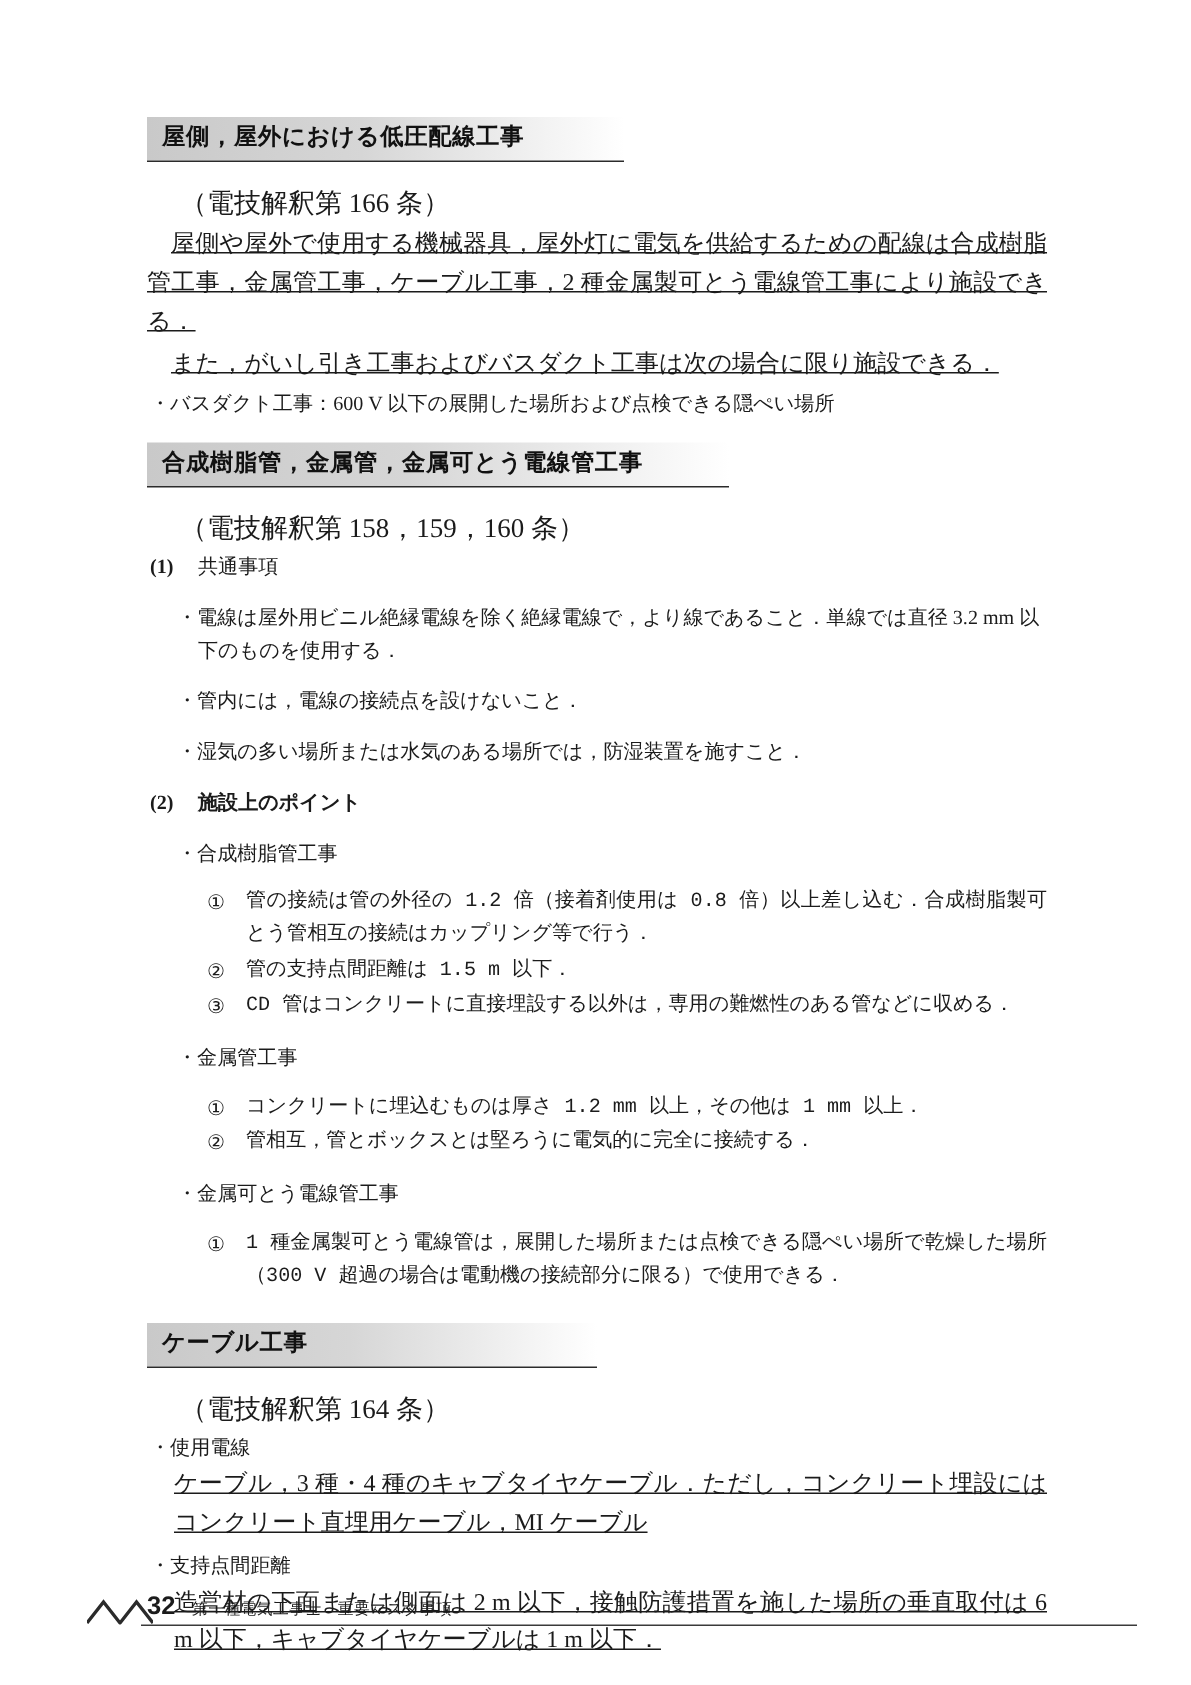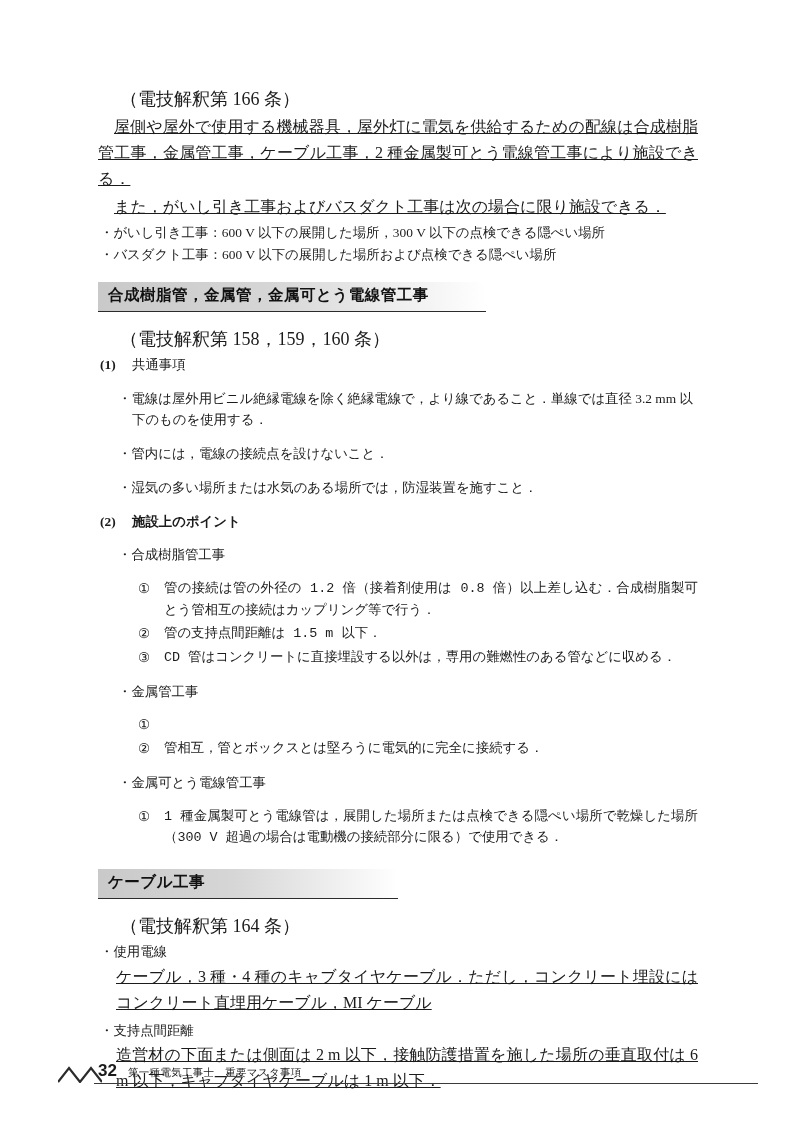--- a/index.html
+++ b/index.html
@@ -140,27 +140,27 @@
   .zigzag { position: absolute; left: 22px; top: 4px; }
 </style>
 </head>
 <body>
 
 <div class="page">
 
   <div class="content">
 
     <div class="sec-block">
+      <div class="sec-head w1">屋側，屋外における低圧配線工事</div>
 
       <div class="ref">（電技解釈第 166 条）</div>
 
       <p class="para">屋側や屋外で使用する機械器具，屋外灯に電気を供給するための配線は合成樹脂管工事，金属管工事，ケーブル工事，2 種金属製可とう電線管工事により施設できる．</p>
       <p class="para">また，がいし引き工事およびバスダクト工事は次の場合に限り施設できる．</p>
 
-      <div class="bullet">・がいし引き工事：600 V 以下の展開した場所，300 V 以下の点検できる隠ぺい場所</div>
       <div class="bullet">・バスダクト工事：600 V 以下の展開した場所および点検できる隠ぺい場所</div>
     </div>
 
     <div class="sec-block">
       <div class="sec-head w2">合成樹脂管，金属管，金属可とう電線管工事</div>
 
       <div class="ref">（電技解釈第 158，159，160 条）</div>
 
       
       <div class="numrow">
@@ -189,20 +189,21 @@
       </div>
       <div class="circ">
         <div class="mark">③</div>
         <div class="body">CD 管はコンクリートに直接埋設する以外は，専用の難燃性のある管などに収める．</div>
       </div>
 
       
       <div class="sub">・金属管工事</div>
       <div class="circ">
         <div class="mark">①</div>
+        <div class="body">コンクリートに埋込むものは厚さ 1.2 mm 以上，その他は 1 mm 以上．</div>
       </div>
       <div class="circ">
         <div class="mark">②</div>
         <div class="body">管相互，管とボックスとは堅ろうに電気的に完全に接続する．</div>
       </div>
 
       
       <div class="sub">・金属可とう電線管工事</div>
       <div class="circ">
         <div class="mark">①</div>

